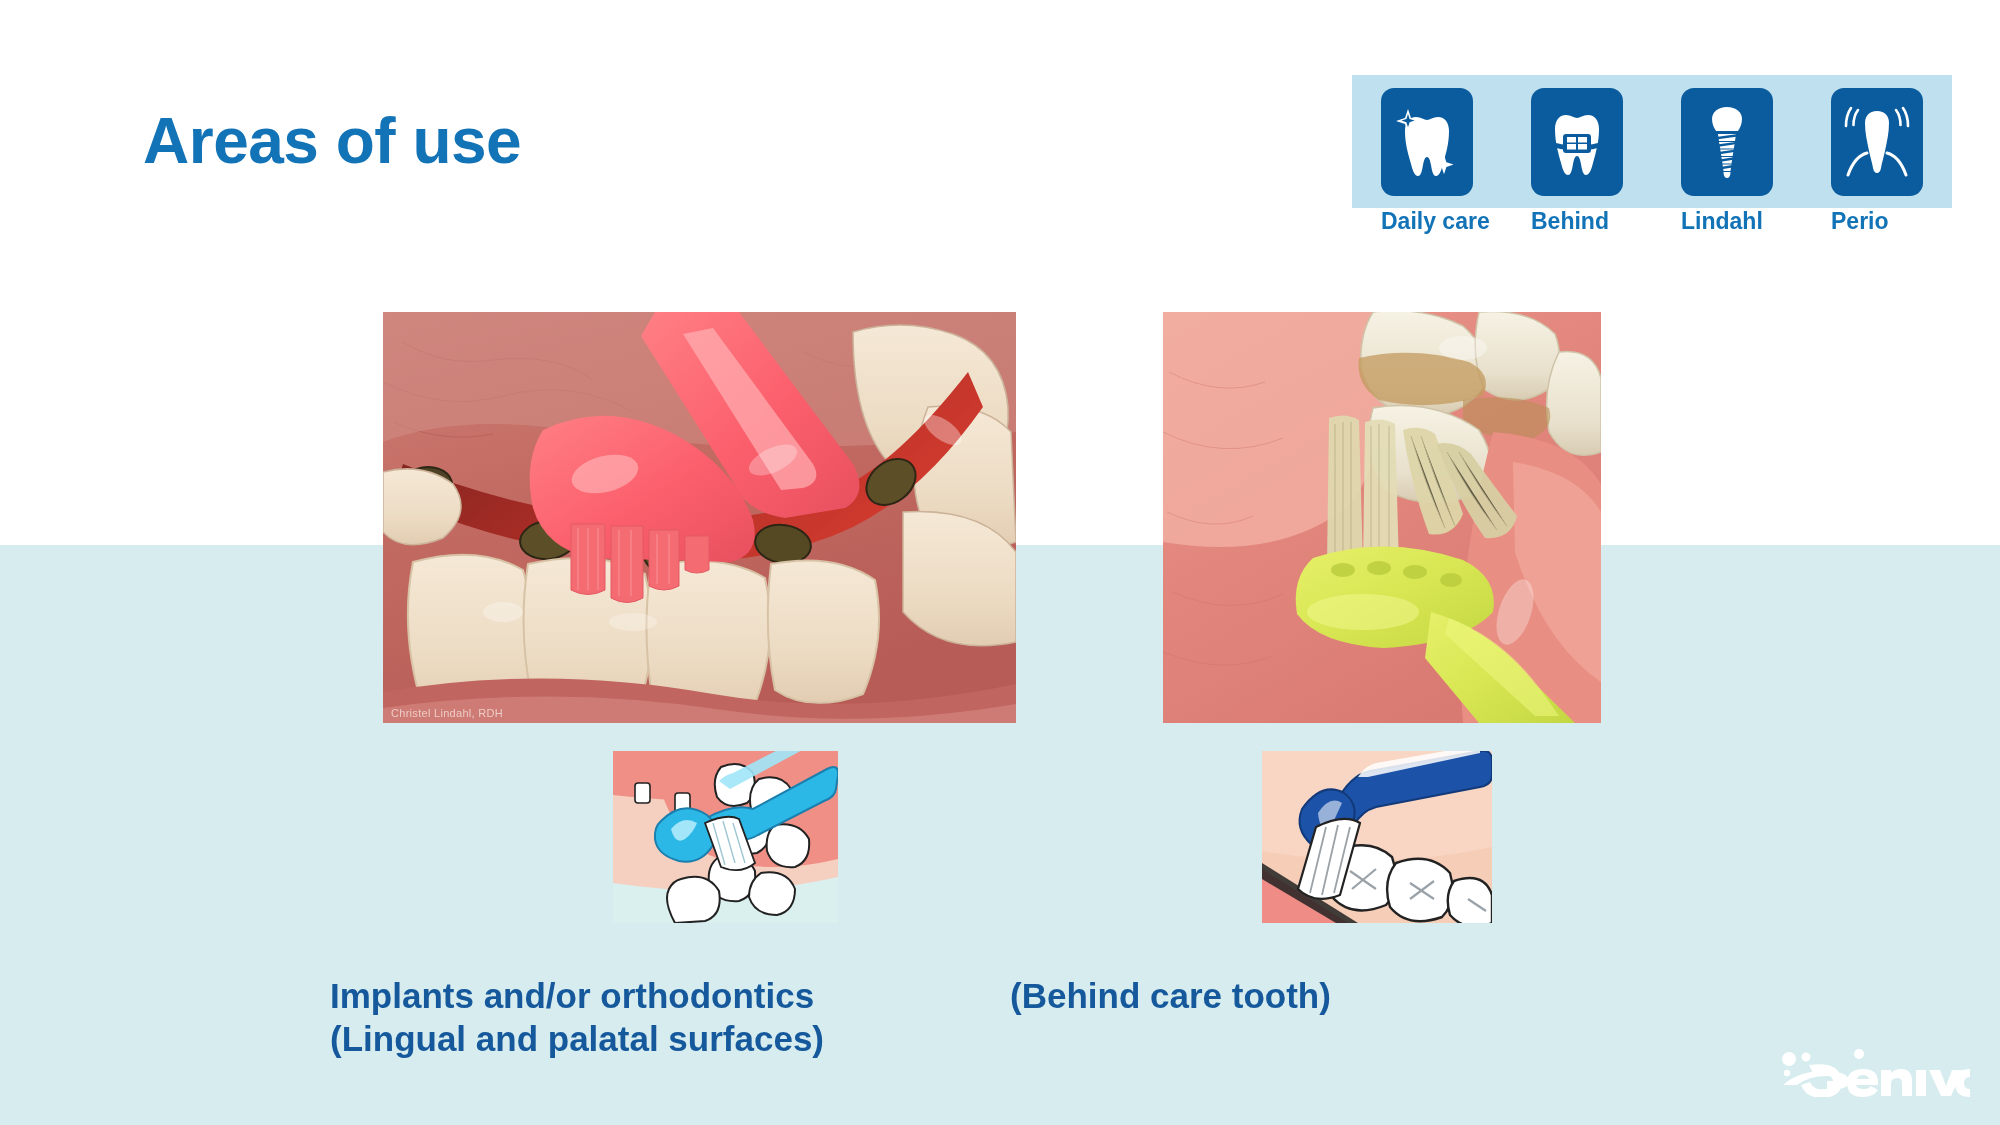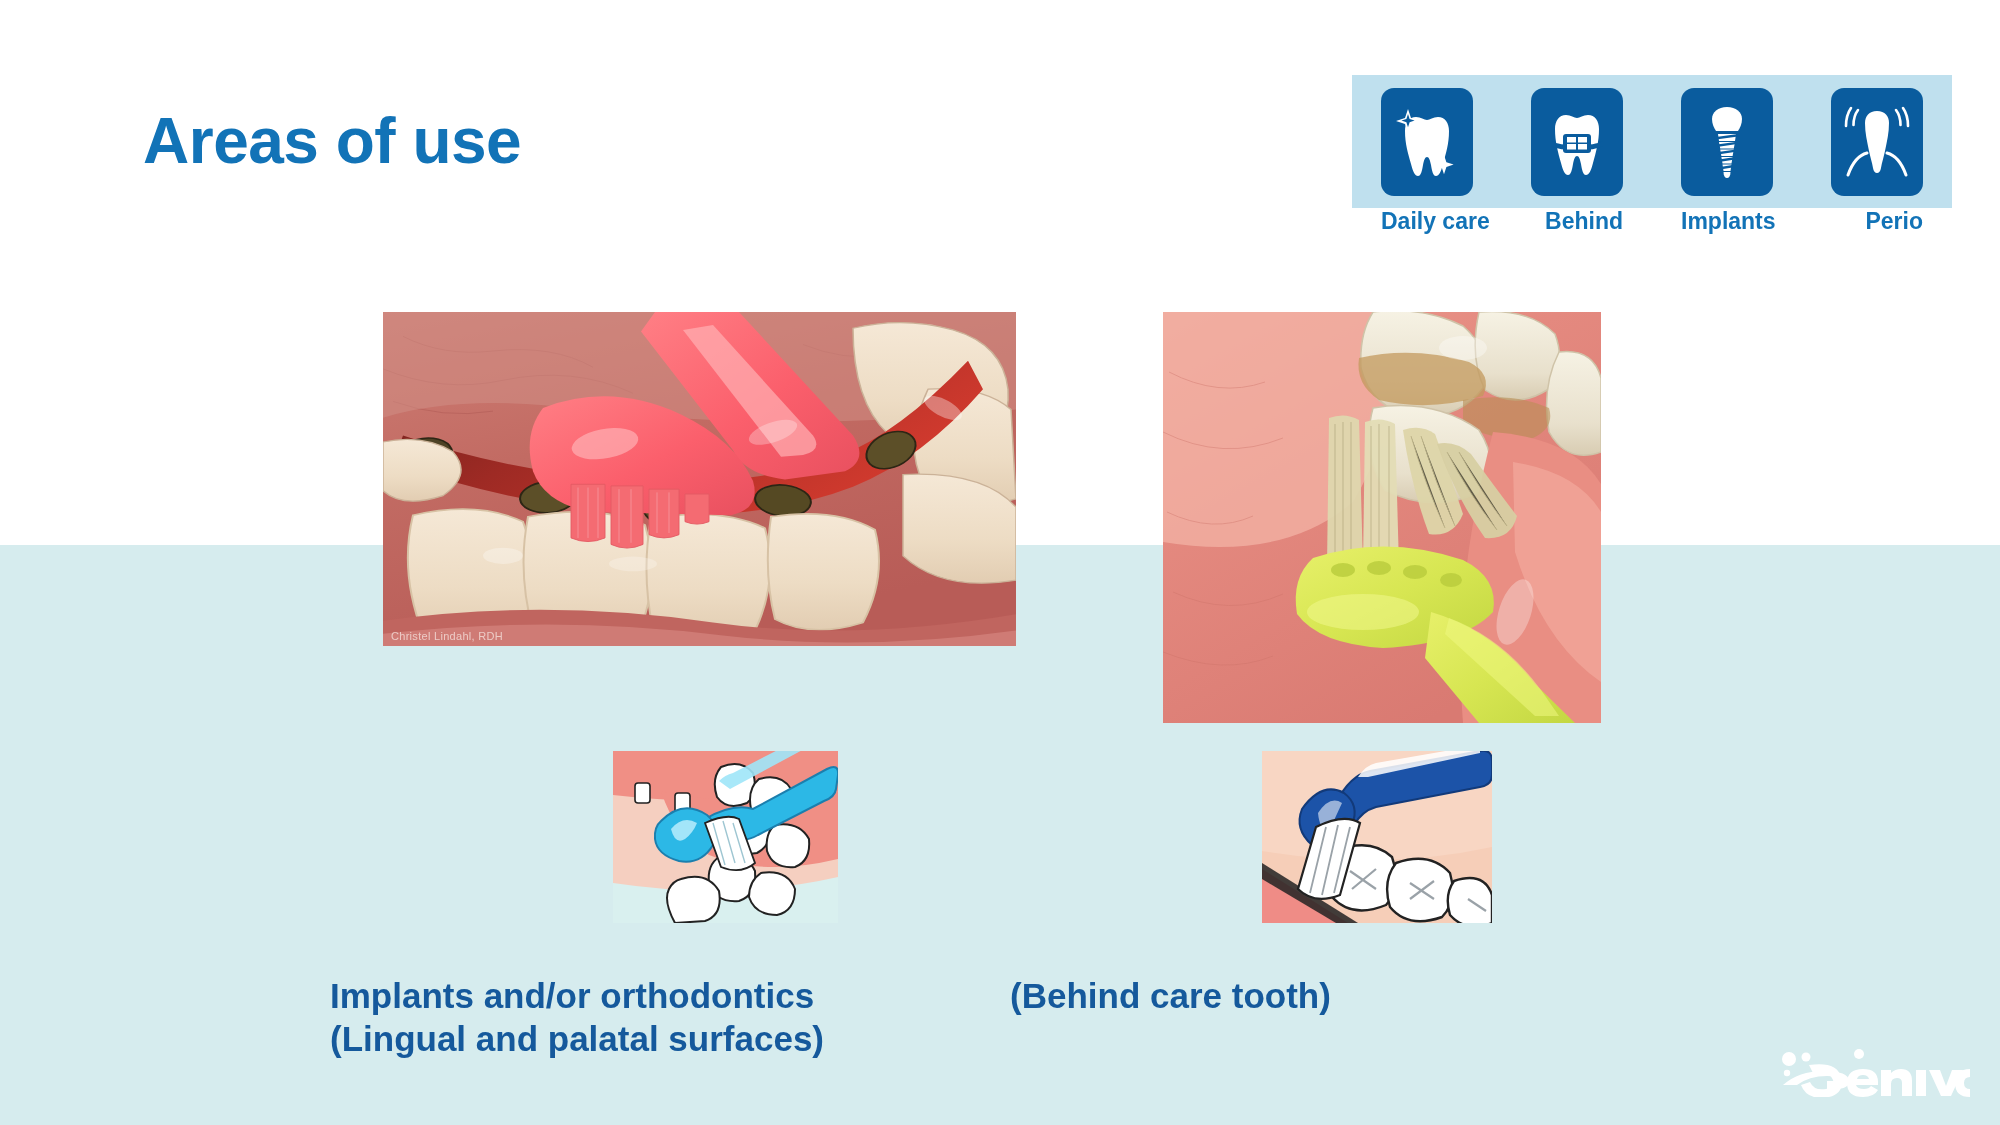--- a/index.html
+++ b/index.html
@@ -43,30 +43,30 @@
     background:#0a5c9e;
     display:flex;align-items:center;justify-content:center;
     position:relative;
   }
   .icon-tile svg{display:block;}
   .icon-labels{
     position:absolute;left:1352px;top:208px;width:600px;height:34px;
     display:flex;align-items:flex-start;justify-content:space-around;
   }
   .icon-label{
-    width:92px;text-align:right;
+    width:92px;text-align:left;
     font-size:23px;font-weight:bold;color:#1273b7;
     white-space:nowrap;
   }
 
   
   .photo{
     position:absolute;overflow:hidden;
   }
-  .photo-left{left:383px;top:312px;width:633px;height:334px;}
+  .photo-left{left:383px;top:312px;width:633px;height:411px;}
   .photo-right{left:1163px;top:312px;width:438px;height:411px;}
 
   .photo svg{display:block;width:100%;height:100%;}
 
   .photo-credit{
     position:absolute;left:8px;bottom:4px;
     font-size:11px;color:#f2d9d4;
     font-family:"Liberation Sans", sans-serif;
     letter-spacing:0.3px;
     opacity:.85;
@@ -158,21 +158,21 @@
           <path fill="none" stroke="#ffffff" stroke-width="2.6" stroke-linecap="round" d="M52 7c3 4 4.5 9 4.5 15M59 5c3.5 5 5 11 5 18"></path>
         </svg>
       </span>
     </div>
 
   </div>
 
   <div class="icon-labels">
     <div class="icon-label">Daily care</div>
     <div class="icon-label">Behind</div>
-    <div class="icon-label">Implants</div>
+    <div class="icon-label">Lindahl</div>
     <div class="icon-label">Perio</div>
   </div>
 
   <div class="photo photo-left">
     <svg viewBox="0 0 633 411" preserveAspectRatio="none">
       <defs>
         <linearGradient id="mucosaL" x1="0" y1="0" x2="0.4" y2="1">
           <stop offset="0%" stop-color="#cf7e75"></stop>
           <stop offset="45%" stop-color="#c26b63"></stop>
           <stop offset="100%" stop-color="#b85c57"></stop>

